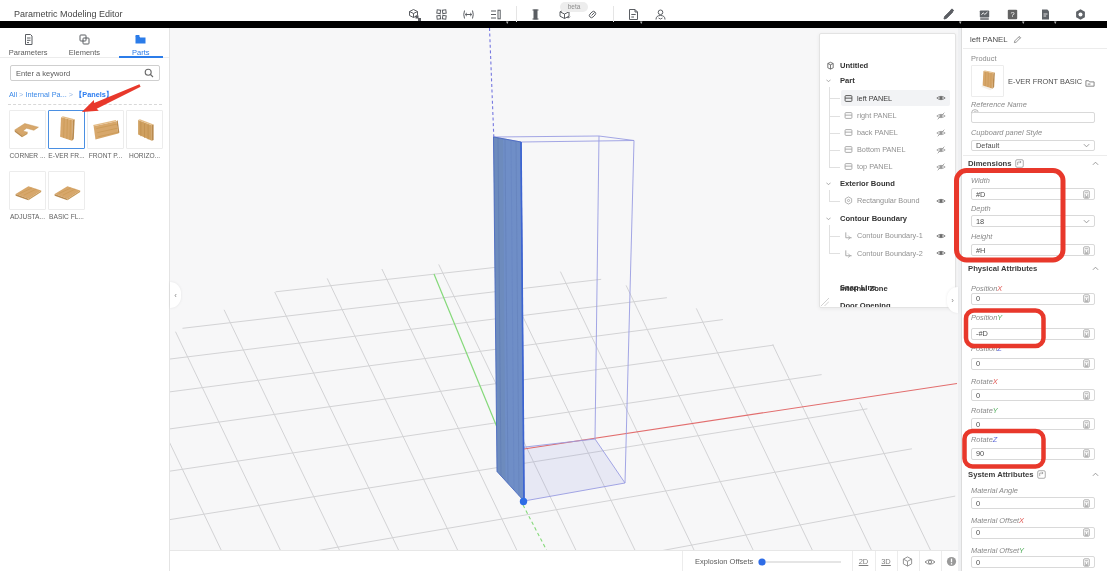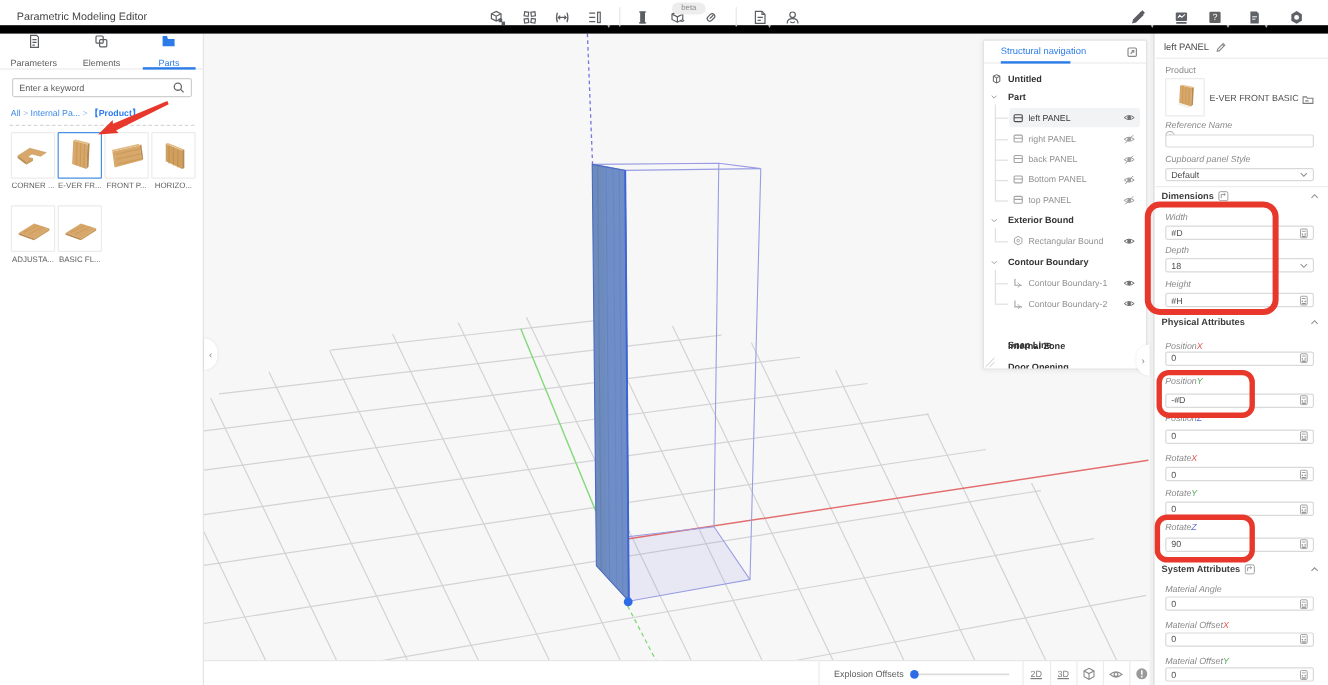--- a/index.html
+++ b/index.html
@@ -13,21 +13,21 @@
   #app-title { left:14px; top:0; height:28px; line-height:28px; font-size:9px; color:#454545; }
   .tbtn { width:18px; height:18px; top:5px; display:flex; align-items:center; justify-content:center; cursor:pointer; }
   .tsep { top:6px; width:1px; height:16px; background:#e5e5e5; }
   .tcaret { width:4px; height:4px; top:20px; color:#b5b5b5; font-size:5px; line-height:4px; }
   #beta-pill { left:560px; top:2px; width:28px; height:10px; background:#ededed; border-radius:5px;
     font-size:6.5px; color:#8c8c8c; text-align:center; line-height:10px; }
 
   
   #sidebar { left:0; top:28px; width:170px; height:543px; background:#fff; border-right:1px solid #e4e4e4; z-index:20; }
   #tabbar { left:0; top:0; width:169px; height:30px; border-bottom:1px solid #ececec; display:flex; }
-  .tab { flex:1; position:relative; display:flex; flex-direction:column; align-items:center; justify-content:space-between; gap:2px; cursor:pointer; }
+  .tab { flex:1; position:relative; display:flex; flex-direction:column; align-items:center; justify-content:flex-end; gap:2px; cursor:pointer; }
   .tab .tlabel { font-size:7.5px; color:#5d5d5d; }
   .tab.active .tlabel { color:#2b7ce9; }
   .tab.active .underline { position:absolute; bottom:-1px; left:6px; right:6px; height:2px; background:#2b7ce9; }
   #searchbox { left:10px; top:37px; width:150px; height:16px; border:1px solid #cfcfcf; border-radius:2px; background:#fff;
     display:flex; align-items:center; padding:0 5px; }
   #searchbox .ph { flex:1; font-size:7.5px; color:#5a5a5a; }
   #breadcrumb { left:9px; top:61.5px; font-size:7.3px; color:#3d8ae8; white-space:nowrap; }
   #breadcrumb .sep { color:#9ab9e4; margin:0 2px; }
   #breadcrumb .last { color:#2b7cf0; font-weight:bold; }
   #dashline { left:8px; top:76px; width:154px; border-top:1px dashed #d8d8d8; }
@@ -247,21 +247,21 @@
       </div>
     <div id="searchbox" class="abs">
       <span class="ph">Enter a keyword</span>
       <span>
         <svg width="10" height="10" viewBox="0 0 10 10">
             <circle cx="4.2" cy="4.2" r="3" fill="none" stroke="#6a6a6a" stroke-width="1.1"></circle>
             <line x1="6.5" y1="6.5" x2="9" y2="9" stroke="#6a6a6a" stroke-width="1.1"></line>
           </svg>
       </span>
     </div>
-    <div id="breadcrumb" class="abs"><span class="">All</span><span class="sep">&gt;</span><span class="">Internal Pa...</span><span class="sep">&gt;</span><span class="last">【Product】</span></div>
+    <div id="breadcrumb" class="abs"><span class="">All</span><span class="sep">&gt;</span><span class="">Internal Pa...</span><span class="sep">&gt;</span><span class="last">【Panels】</span></div>
     <div id="dashline" class="abs"></div>
     <div id="thumbgrid">
         <div class="thumb abs" style="left:9px;top:82px">
           <svg width="31" height="32" viewBox="0 0 34 34">
             <polygon points="3,18 14,11 29,15 24,18.4 16,16.2 12,19.1 17,20.5 11,24" fill="#d7a76b" stroke="#c3924f" stroke-width="0.5"></polygon>
             <polygon points="3,18 11,24 11,26 3,20" fill="#b98a4e"></polygon>
             <polygon points="11,24 17,20.5 17,22.5 11,26" fill="#c89a58"></polygon>
           </svg>
         </div>
         <div class="tlab abs" style="left:7px;top:123.5px">CORNER ...</div>
@@ -420,31 +420,20 @@
   </div>
 
   <div id="handle-left" class="abs edge-handle">
     <span>‹</span>
   </div>
   <div id="handle-right" class="abs edge-handle">
     <span>›</span>
   </div>
 
   <div id="navpanel" class="abs">
-    <div id="nav-header">
-      <div id="nav-title">Structural navigation</div>
-      <div id="nav-title-underline"></div>
-      <div id="nav-expand">
-        <svg width="9" height="9" viewBox="0 0 9 9" fill="none" stroke="#8a8a8a" stroke-width="1">
-          <rect x="1" y="1" width="7" height="7" rx="1"></rect>
-            <line x1="3.2" y1="5.8" x2="5.8" y2="3.2"></line>
-            <polyline points="4,3.2 5.8,3.2 5.8,5"></polyline>
-        </svg>
-      </div>
-    </div>
     <div id="tree">
         <div class="trow" style="top:23px">
           <span class="iicon" style="left:6px">
             <svg width="9" height="9" viewBox="0 0 10 10" fill="none" stroke="#5a5a5a" stroke-width="0.9">
               <polygon points="2,2.8 5,1.4 8,2.8 8,7.6 5,9 2,7.6"></polygon>
               <polyline points="2,2.8 5,4.2 8,2.8"></polyline>
               <line x1="5" y1="4.2" x2="5" y2="9"></line>
             </svg>
           </span>
           <span class="gtext">Untitled</span>

